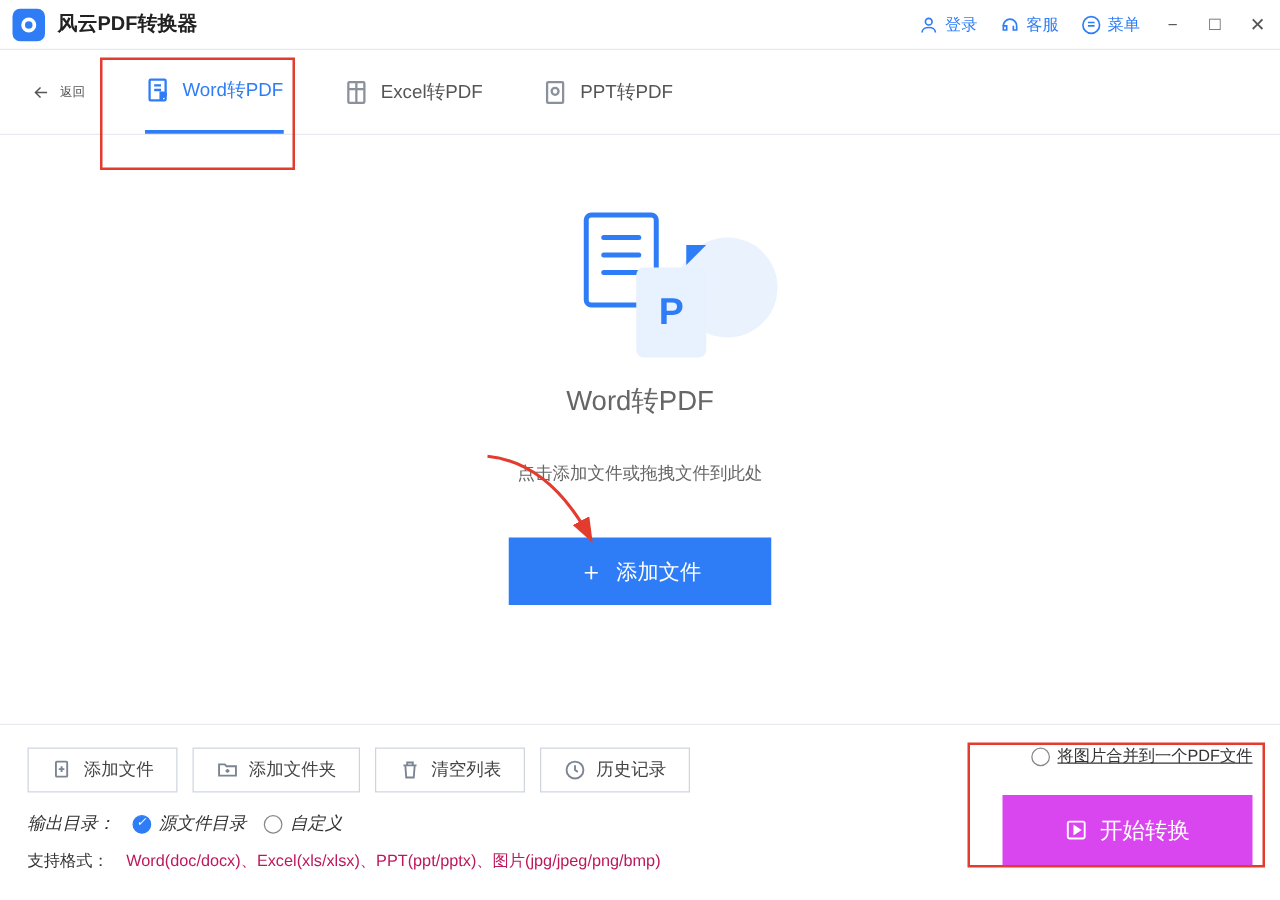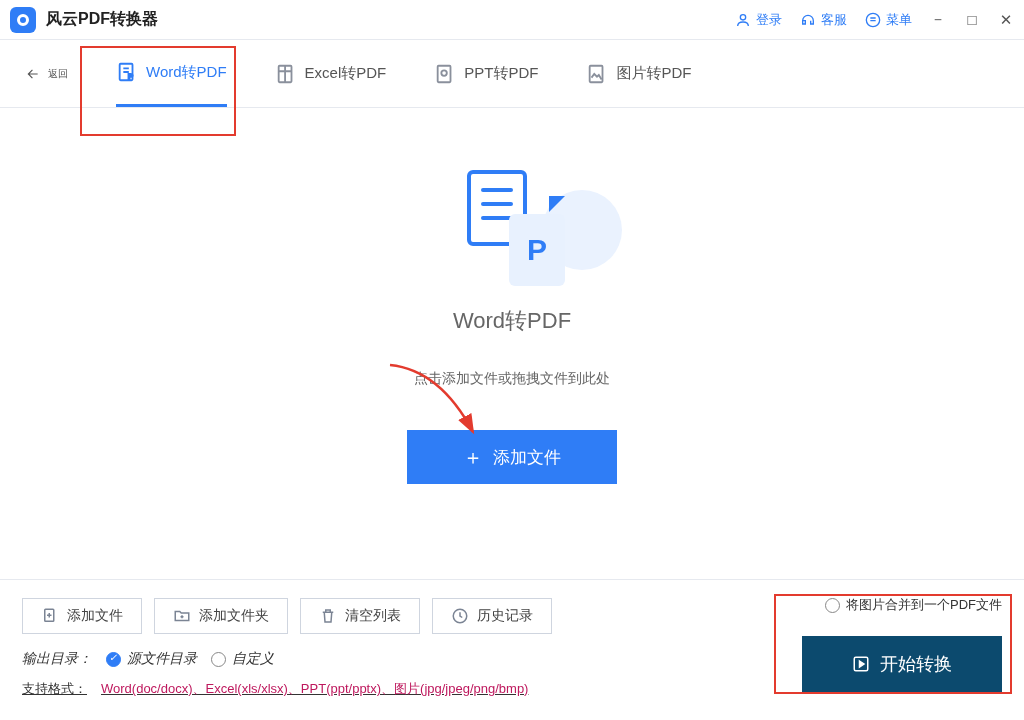--- a/index.html
+++ b/index.html
@@ -41,29 +41,29 @@
 .plus { font-size:20px; font-weight:300; }
 
 
 .arrow-svg{position:absolute;left:385px;top:360px;pointer-events:none;}
 
 
 .bottom { position:absolute; left:0; right:0; bottom:0; padding:18px 22px 22px; border-top:1px solid #e6e9ef; }
 .btn-row { display:flex; gap:12px; margin-bottom:16px; }
 .sm-btn { height:36px; padding:0 18px; border:1px solid #cfd5df; background:#fff; display:flex; align-items:center; gap:8px; font-size:14px; color:#444; cursor:pointer; }
 .sm-btn .sico{width:18px;height:18px;color:#7b8494;}
-.merge-opt { position:absolute; right:22px; top:16px; display:flex; align-items:center; gap:6px; font-size:13px; color:#333; }
+.merge-opt { position:absolute; right:22px; top:16px; display:flex; align-items:center; gap:6px; font-size:13px; color:#333;text-decoration:underline; }
 .out-row{display:flex;align-items:center;gap:14px;font-size:14px;color:#333;margin-bottom:12px;font-style:italic;}
 .radio{display:inline-flex;align-items:center;gap:6px;}
 .radio-dot{width:15px;height:15px;border:1px solid #888;border-radius:50%;display:inline-block;position:relative;}
 .radio-dot.on{border-color:#2f7df6;background:#2f7df6;}
 .radio-dot.on:after{content:"✓";color:#fff;font-size:10px;position:absolute;left:2px;top:-1px;}
-.fmt-row{font-size:13px;color:#333;display:flex;gap:14px;text-decoration:underline;}
+.fmt-row{font-size:13px;color:#333;display:flex;gap:14px;}
 .fmt-row .v{color:#be185d;}
-.start-btn{position:absolute;right:22px;bottom:28px;width:200px;height:56px;background:#0c4a6e;color:#fff;border:none;font-size:18px;display:flex;align-items:center;justify-content:center;gap:10px;cursor:pointer;}
+.start-btn{position:absolute;right:22px;bottom:28px;width:200px;height:56px;background:#d946ef;color:#fff;border:none;font-size:18px;display:flex;align-items:center;justify-content:center;gap:10px;cursor:pointer;}
 .play-ico{width:18px;height:18px;}
 </style>
 </head>
 <body>
 
 <div class="titlebar">
   <div class="logo">
       <div class="logo-inner"></div>
     </div>
   <div class="app-title">风云PDF转换器</div>
@@ -116,27 +116,20 @@
         <path d="M4 9h14M11 3v18"></path>
       </svg>
     <span>Excel转PDF</span>
   </div>
   <div class="tab">
     <svg class="tab-ico" viewBox="0 0 24 24" fill="none" stroke="#8a909c" stroke-width="2">
         <rect x="4" y="3" width="14" height="18" rx="1"></rect>
         <circle cx="11" cy="11" r="3"></circle>
       </svg>
     <span>PPT转PDF</span>
-  </div>
-  <div class="tab">
-    <svg class="tab-ico" viewBox="0 0 24 24" fill="none" stroke="#8a909c" stroke-width="2">
-        <rect x="4" y="3" width="14" height="18" rx="1"></rect>
-        <path d="M6 16l3-4 3 3 2-2 3 5"></path>
-      </svg>
-    <span>图片转PDF</span>
   </div>
 </div>
 
 <div class="blob"></div>
 <div class="center">
   <div class="doc-illus">
     <div class="doc-back">
         <div class="doc-line3"></div>
       </div>
     <div class="doc-fold"></div>

